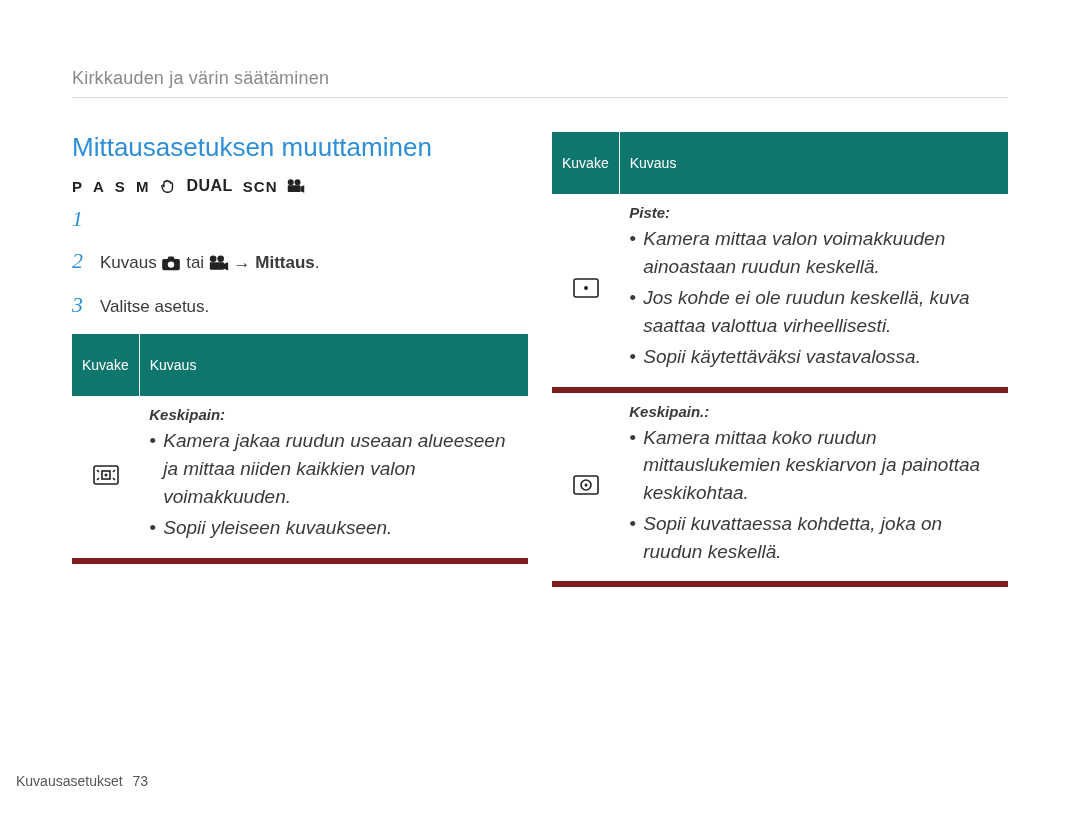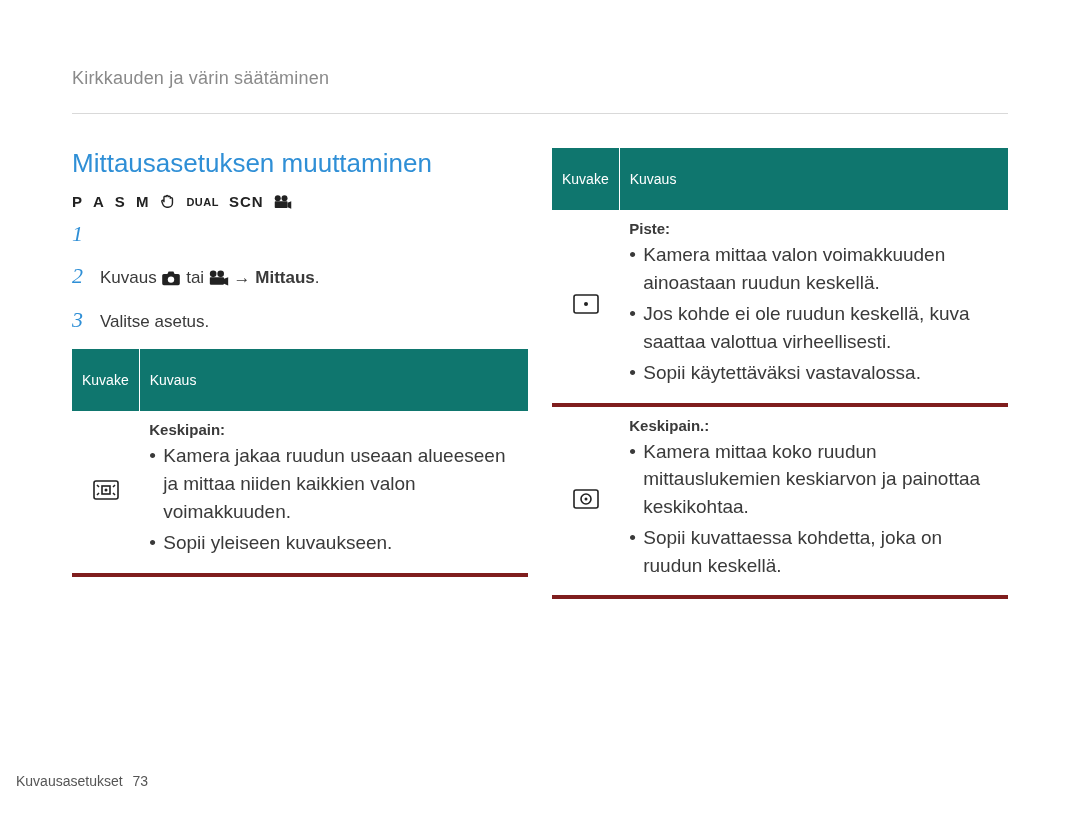--- a/index.html
+++ b/index.html
@@ -11,21 +11,21 @@
     color: #3a3a3a;
     position: relative;
     padding: 68px 72px 0 72px;
   }
   .breadcrumb {
     font-size: 18px;
     font-weight: 300;
     color: #8a8a8a;
     letter-spacing: 0.2px;
     border-bottom: 1px solid #d9d9d9;
-    padding-bottom: 24px;
+    padding-bottom: 8px;
     margin-bottom: 34px;
   }
   .columns {
     display: flex;
     gap: 24px;
   }
   .col { flex: 1; min-width: 0; }
   .h1 {
     color: #2f8fd6;
     font-size: 26px;
@@ -33,21 +33,21 @@
     margin-bottom: 14px;
   }
   .mode-row {
     display: flex;
     align-items: center;
     gap: 10px;
     margin-bottom: 8px;
     font-family: Arial, sans-serif;
   }
   .mode-row span { font-weight: 700; font-size: 15px; color: #222; letter-spacing: 1px; }
-  .mode-row .sm { font-size: 11px; font-weight: 700; letter-spacing: 0.5px; }
+  .mode-row .sm { font-size: 16px; font-weight: 700; letter-spacing: 0.5px; }
   .mode-row svg { display:block; }
   .para {
     font-size: 15px;
     line-height: 1.45;
     margin-bottom: 18px;
   }
   .steps { display: flex; flex-direction: column; gap: 10px; margin-bottom: 14px; }
   .step {
     display: flex;
     align-items: baseline;
@@ -81,23 +81,24 @@
   table.meta thead th {
     background: #0f766e;
     color: #fff;
     font-weight: 400;
     text-align: left;
     padding: 23px 10px;
     font-size: 14px;
   }
   table.meta thead th:first-child { width: 66px; border-right: 1px solid #fff; }
   table.meta tbody td {
-    border-bottom: 4px solid #7f1d1d;
+    border-bottom: 6px solid #7f1d1d;
     padding: 10px 10px 12px 10px;
     vertical-align: middle;
+    font-style: italic;
   }
   table.meta tbody td:first-child {
     text-align: center;
     width: 66px;
   }
   .desc-title { font-weight: 700; margin-bottom: 4px; font-size: 15px; }
   ul.bul { list-style: none; padding-left: 0; }
   ul.bul li {
     position: relative;
     padding-left: 14px;

